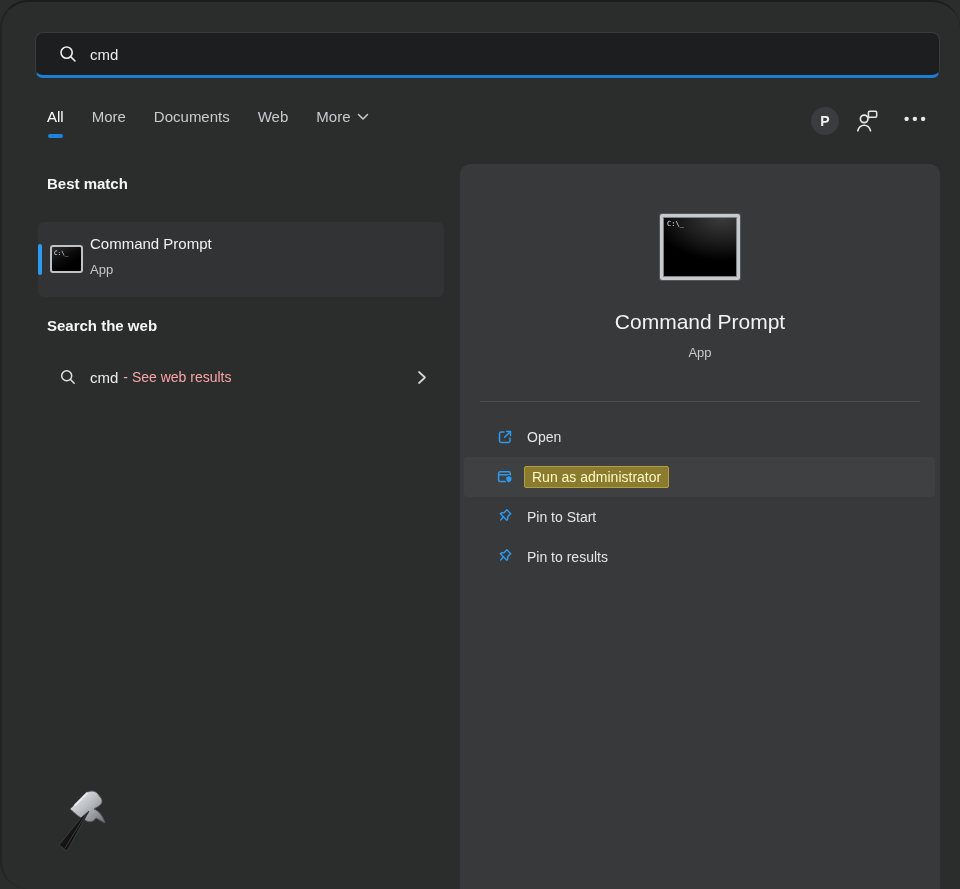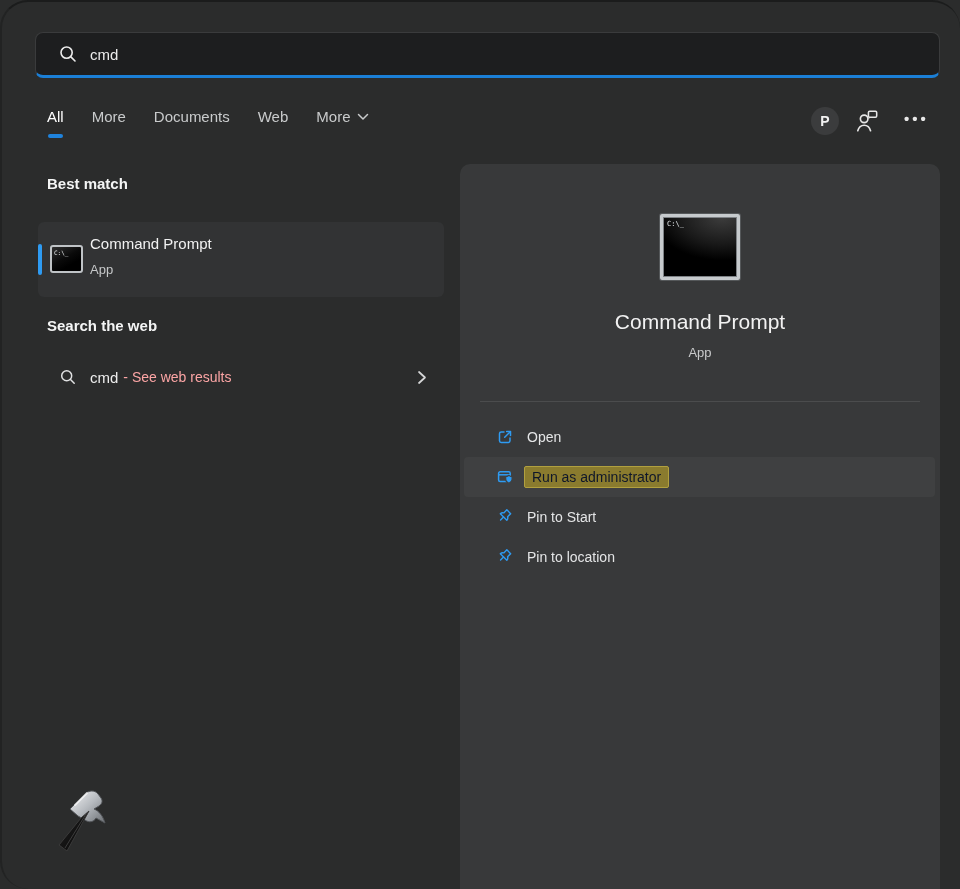--- a/index.html
+++ b/index.html
@@ -92,21 +92,21 @@
 
   .actions { position:absolute; top:253px; left:0; right:0;text-align:right; }
   .action-row {
     position:relative; height:40px; display:flex; align-items:center; padding-left:36px;
   }
   .action-row.hl { background:#3f4041; border-radius:4px; margin:0 5px 0 4px; padding-left:32px; }
   .action-row .icon { width:18px; height:18px; flex:0 0 auto; }
   .action-label { margin-left:13px; font-size:14px; color:#e4e5e6; }
   .hl-box {
     background:#8a7b2e; border:1px solid #b1a03f; border-radius:2px;
-    color:#0f172a; padding:2px 7px; margin-left:10px;
+    color:#fef9c3; padding:2px 7px; margin-left:10px;
   }
 
   .hammer { position:absolute; left:34px; top:776px; }
 </style>
 </head>
 <body>
 
 <div class="root">
 
   <div class="search-box">
@@ -209,21 +209,21 @@
         <span class="action-label">Pin to Start</span>
       </div>
 
       <div class="action-row">
         <svg class="icon" viewBox="0 0 18 18">
           <g fill="none" stroke="#2e9bf2" stroke-width="1.4" stroke-linecap="round" stroke-linejoin="round" transform="rotate(45 9 7.5)">
             <path d="M6.3 2.2 h5.4 v4.3 q1.9 1 1.9 3 h-9.2 q0 -2 1.9 -3 z"></path>
             <line x1="9" y1="9.6" x2="9" y2="13.8"></line>
           </g>
         </svg>
-        <span class="action-label">Pin to location</span>
+        <span class="action-label">Pin to results</span>
       </div>
 
     </div>
   </div>
 
   <svg class="hammer" width="84" height="84" viewBox="0 0 84 84">
     <defs>
       <linearGradient id="mg" x1="0" y1="0" x2="1" y2="1">
         <stop offset="0" stop-color="#f4f5f6"></stop>
         <stop offset="0.5" stop-color="#b6babf"></stop>

